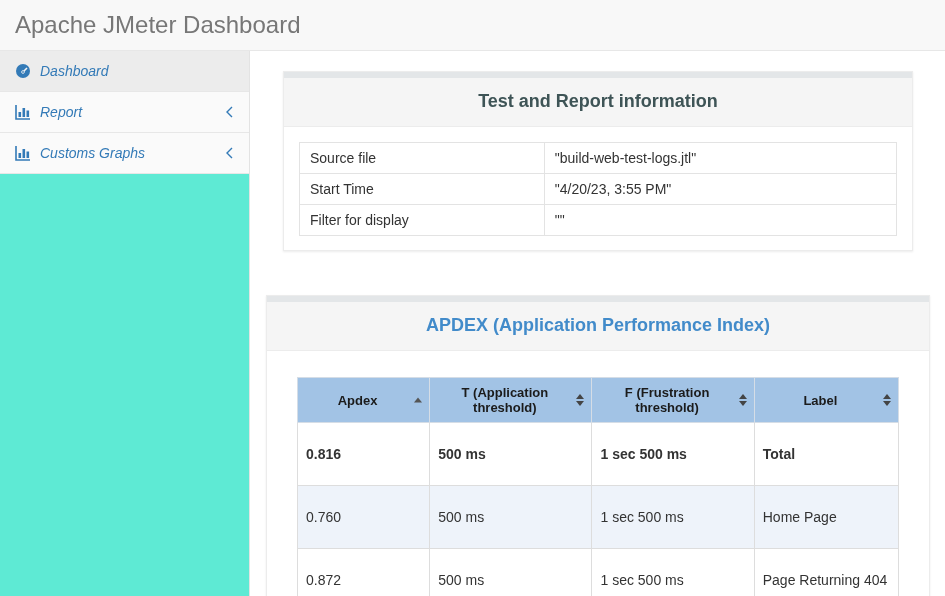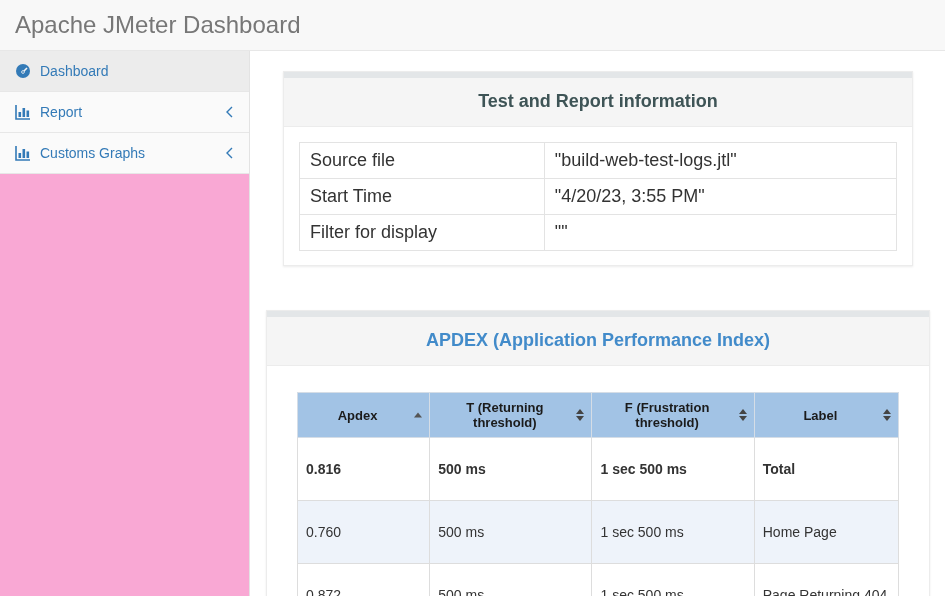--- a/index.html
+++ b/index.html
@@ -26,22 +26,23 @@
     color: #777777;
   }
 
   
   .layout { display: flex; height: 545px; }
 
   
   .sidebar {
     width: 250px;
     flex: 0 0 250px;
-    background: #f9a8d4;
+    background: #5eead4;
     border-right: 1px solid #e3e3e3;
+    font-style: italic;
   }
   .side-item {
     display: flex;
     align-items: center;
     height: 41px;
     padding: 0 15px;
     font-size: 14px;
     color: #337ab7;
     background: #fafafa;
     border-bottom: 1px solid #e7e7e7;
@@ -70,21 +71,21 @@
   .panel-title { font-size: 18px; font-weight: bold; margin: 0; }
   .panel-1 .panel-title { color: #3e5456; }
   .panel-2 .panel-title { color: #428bca; }
   .panel-1 .panel-body { padding: 15px 15px 14px; }
   .panel-2 .panel-body { padding: 26px 30px 28px; }
 
   
   table.info-table {
     width: 100%;
     border-collapse: collapse;
-    font-size: 18px;
+    font-size: 14px;
     color: #333;
   }
   table.info-table td {
     border: 1px solid #e3e3e3;
     padding: 7px 10px;
     height: 31px;
   }
   table.info-table td.k { width: 41%; }
 
   
@@ -218,21 +219,21 @@
         <table class="apdex-table">
           <thead>
             <tr>
               <th class="col-apdex">
                 <span>Apdex</span>
                 <span class="sort sort-asc">
                     <span class="tri-up"></span>
                   </span>
               </th>
               <th class="col-t">
-                <span>T (Returning threshold)</span>
+                <span>T (Application threshold)</span>
                 <span class="sort">
                     <span class="tri-up"></span>
                     <span class="tri-down"></span>
                   </span>
               </th>
               <th class="col-f">
                 <span>F (Frustration threshold)</span>
                 <span class="sort">
                     <span class="tri-up"></span>
                     <span class="tri-down"></span>

